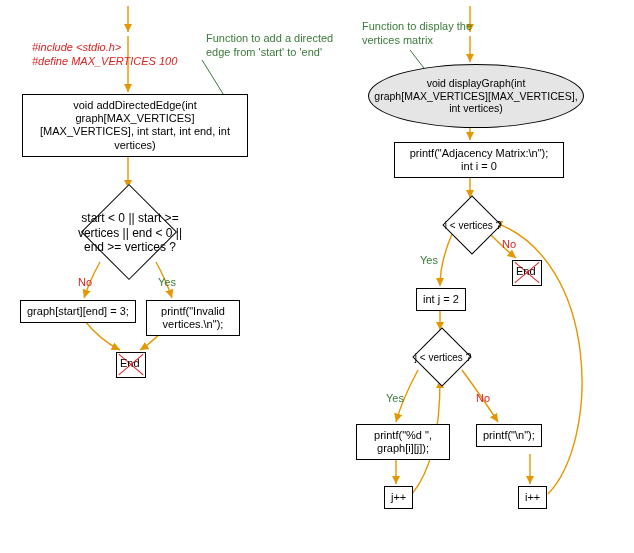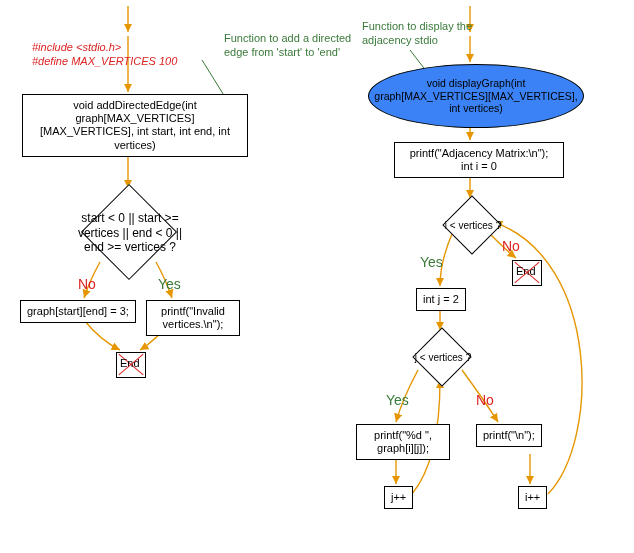--- a/index.html
+++ b/index.html
@@ -17,21 +17,21 @@
     border: 1px solid #000;
     background: #fff;
     padding: 4px 6px;
     line-height: 1.2;
     text-align: center;
   }
   .ellipse {
     position: absolute;
     border: 1px solid #000;
     border-radius: 50%;
-    background: #3b82f6;
+    background: #e5e5e5;
     display: flex;
     align-items: center;
     justify-content: center;
     text-align: center;
     padding: 4px;
     line-height: 1.2;
   }
   .diamond-wrap {
     position: absolute;
   }
@@ -89,21 +89,21 @@
   }
   .code-label {
     position: absolute;
     color: #d22;
     line-height: 1.3;
     font-size: 11px;
     font-style: italic;
   }
   .edge-label {
     position: absolute;
-    font-size: 14px;
+    font-size: 11px;
   }
   .yes { color: #3a7a3a; }
   .no  { color: #d22; }
 </style>
 </head>
 <body>
 
 <svg width="634" height="553">
   <defs>
     <marker id="arr" markerWidth="8" markerHeight="8" refX="6" refY="3" orient="auto">
@@ -151,40 +151,40 @@
 
   <g stroke="#3a7a3a" stroke-width="1" fill="none">
     <line x1="202" y1="60" x2="230" y2="105"></line>
     <line x1="410" y1="50" x2="430" y2="76"></line>
   </g>
 </svg>
 
 <div class="code-label" style="left:32px; top:40px;">#include &lt;stdio.h&gt;</div>
 <div class="code-label" style="left:32px; top:54px;">#define MAX_VERTICES 100</div>
 
-<div class="comment" style="left:224px; top:32px; width:130px;">Function to add a directed edge from 'start' to 'end'</div>
+<div class="comment" style="left:206px; top:32px; width:130px;">Function to add a directed edge from 'start' to 'end'</div>
 
 <div class="box" style="left:22px; top:94px; width:212px;">void addDirectedEdge(int graph[MAX_VERTICES][MAX_VERTICES], int start, int end, int vertices)</div>
 
 <div class="diamond-wrap" style="left:70px; top:188px; width:116px; height:86px;">
   <div class="diamond" style="left:25px; top:10px; width:66px; height:66px;"></div>
   <div class="diamond-text" style="left:0; top:0; width:116px; height:86px; font-size:12px;">start &lt; 0 || start &gt;= vertices || end &lt; 0 || end &gt;= vertices ?</div>
 </div>
 
 <div class="edge-label no" style="left:78px; top:276px;">No</div>
 <div class="edge-label yes" style="left:158px; top:276px;">Yes</div>
 
 <div class="box" style="left:20px; top:300px;">graph[start][end] = 3;</div>
 <div class="box" style="left:146px; top:300px; width:80px;">printf("Invalid vertices.\n");</div>
 
 <div class="end-box" style="left:116px; top:352px;">
   <span class="end-label">End</span>
 </div>
 
-<div class="comment" style="left:362px; top:20px; width:130px;">Function to display the adjacency stdio</div>
+<div class="comment" style="left:362px; top:20px; width:130px;">Function to display the vertices matrix</div>
 
 <div class="ellipse" style="left:368px; top:64px; width:206px; height:54px; font-size:10.5px;">void displayGraph(int graph[MAX_VERTICES][MAX_VERTICES], int vertices)</div>
 
 <div class="box" style="left:394px; top:142px; width:156px; white-space:pre-line;">printf("Adjacency Matrix:\n");
 int i = 0</div>
 
 <div class="diamond-wrap" style="left:426px; top:198px; width:90px; height:52px;">
   <div class="diamond" style="left:25px; top:6px; width:40px; height:40px;"></div>
   <div class="diamond-text" style="left:0; top:0; width:90px; height:52px; font-size:10px;text-align:center;">i &lt; vertices ?</div>
 </div>

